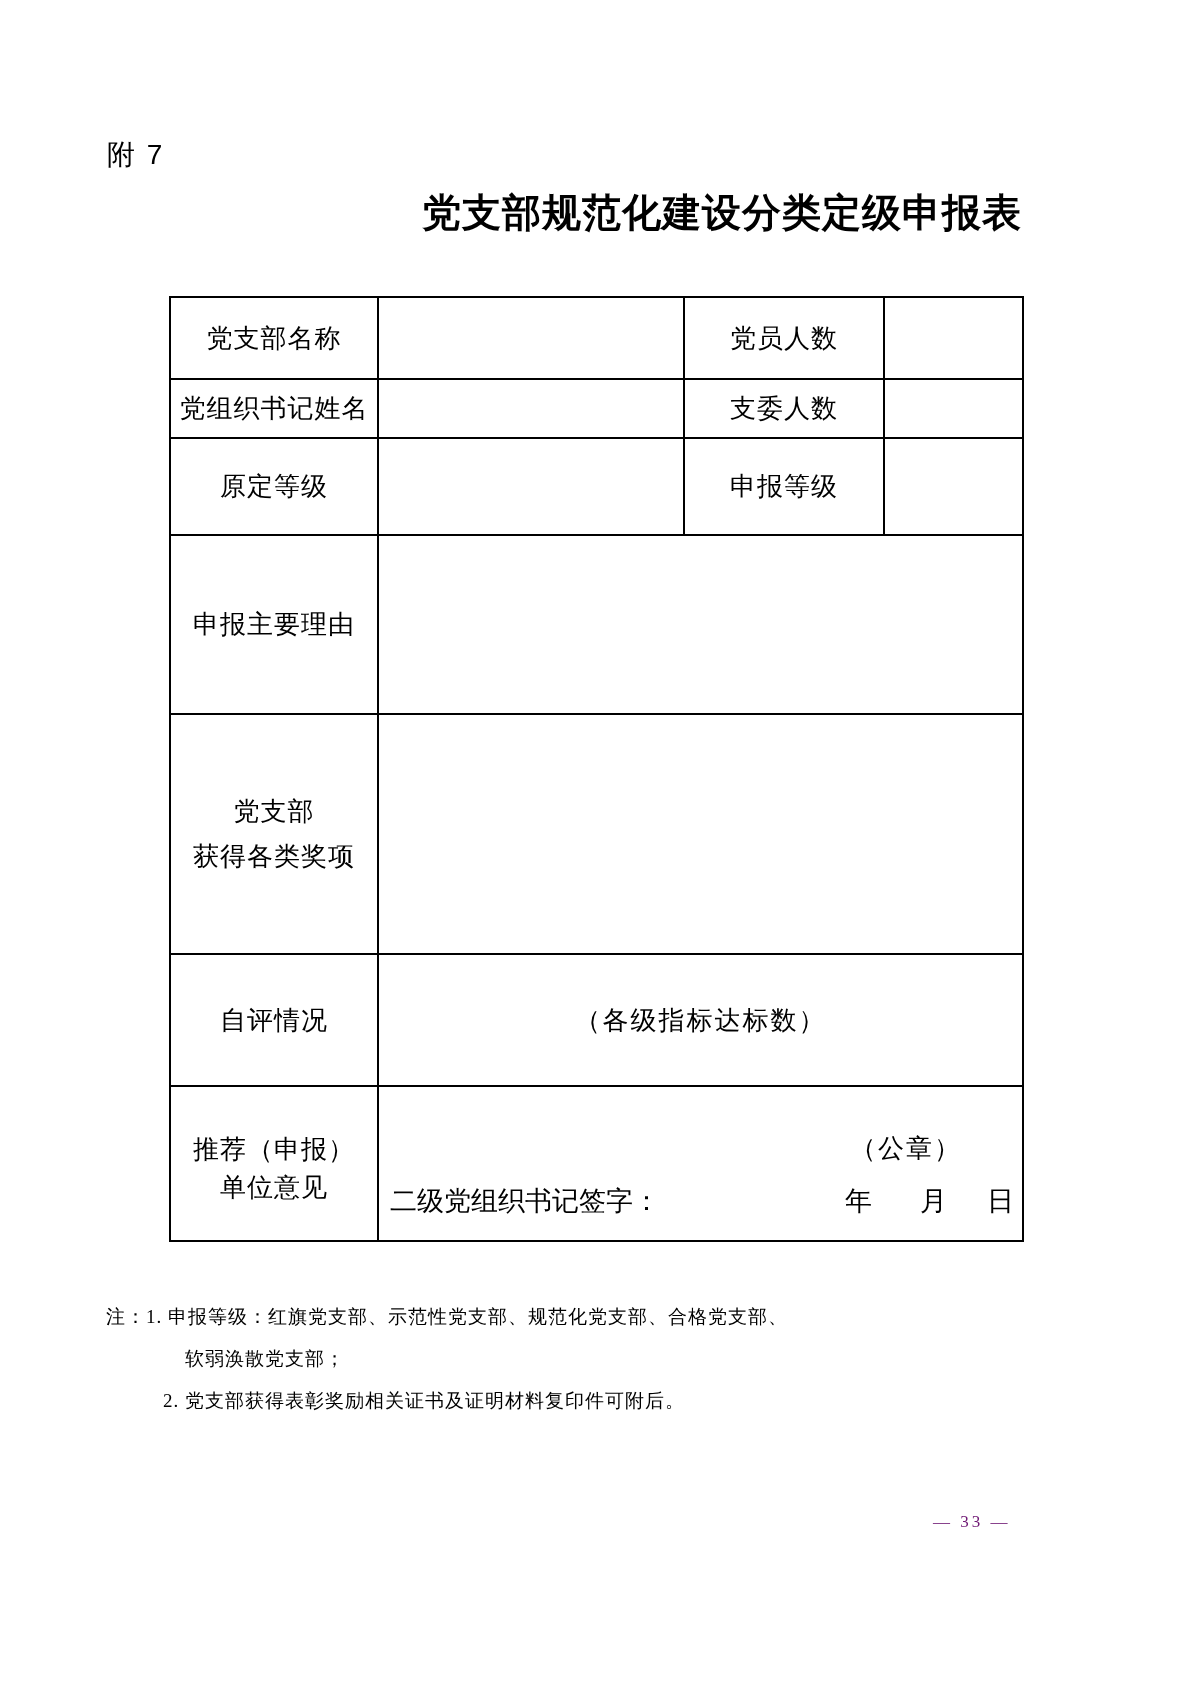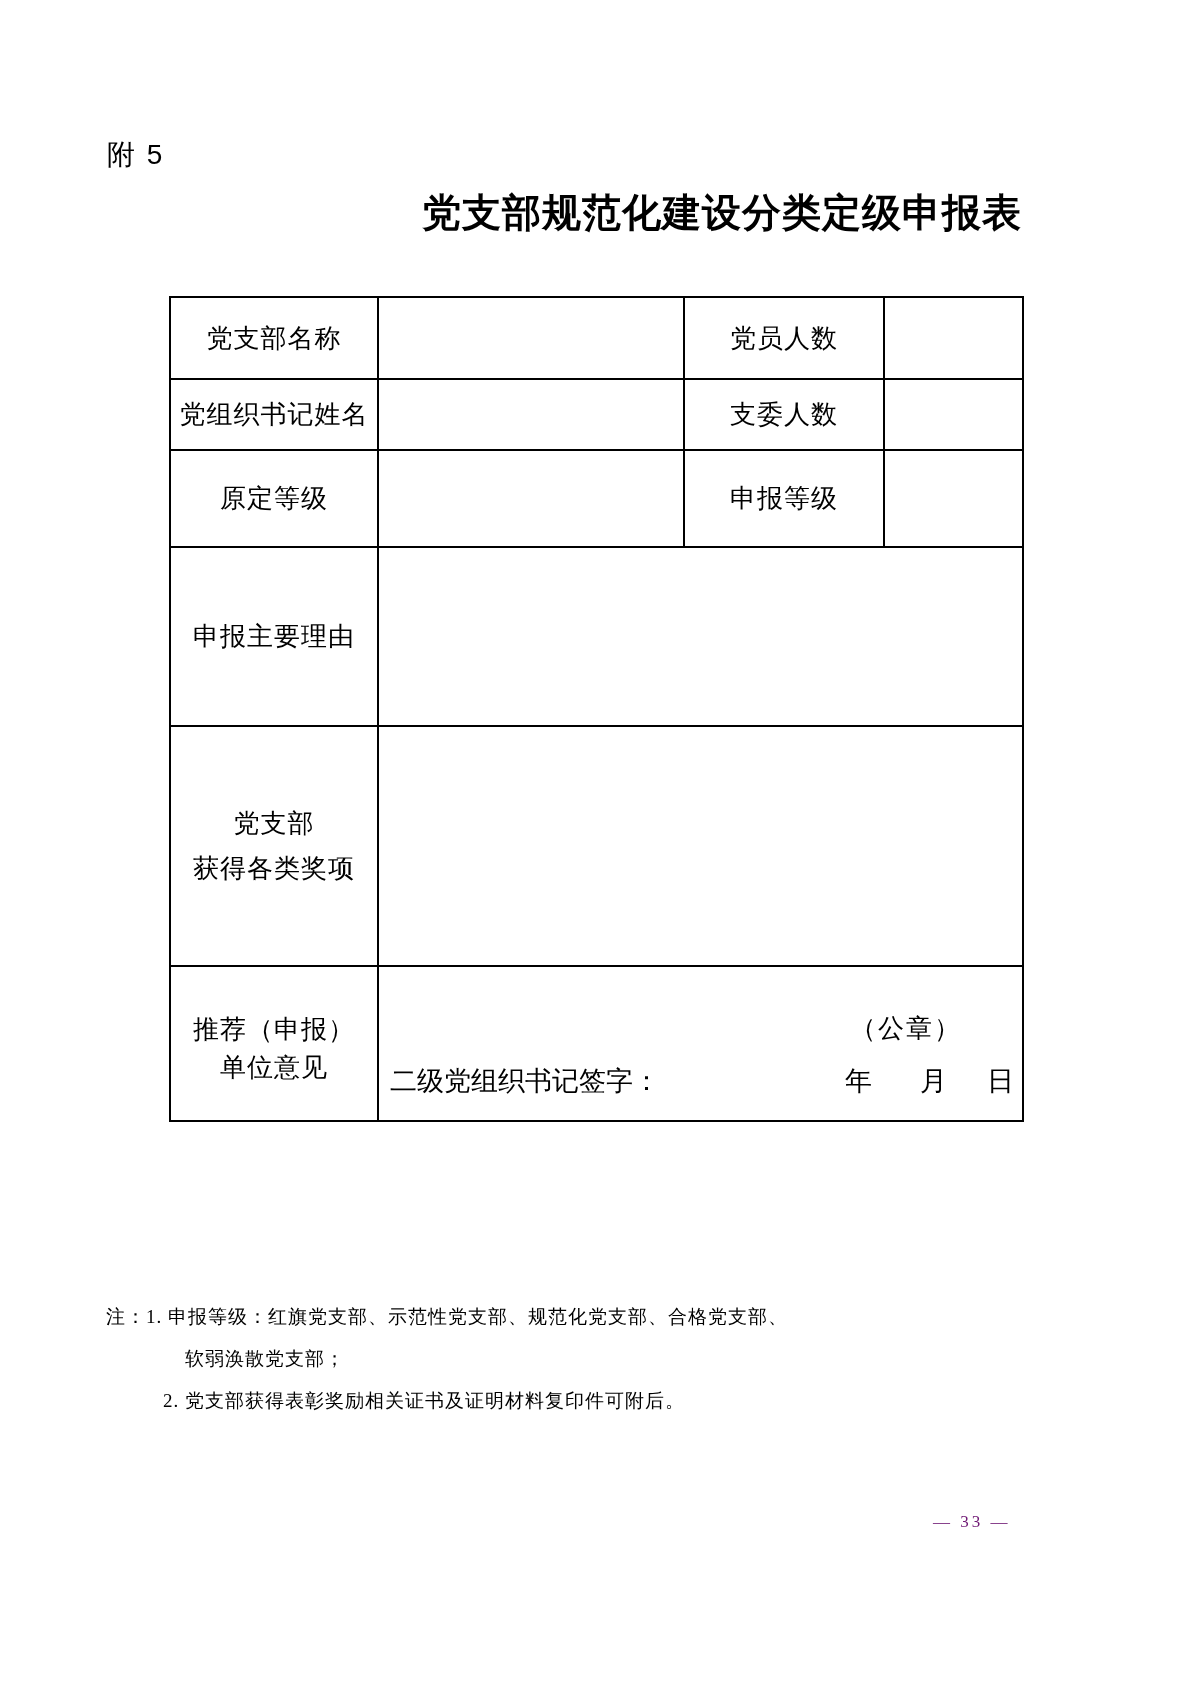--- a/index.html
+++ b/index.html
@@ -96,39 +96,39 @@
     left: 933px;
     top: 1512px;
     font-size: 17px;
     letter-spacing: 3px;
     color: #701a75;
   }
 </style>
 </head>
 <body>
 
-<div class="attachment-label">附 5</div>
+<div class="attachment-label">附 7</div>
 
 <div class="doc-title">党支部规范化建设分类定级申报表</div>
 
 <table class="form">
   <colgroup>
     <col style="width:208px">
     <col style="width:306px">
     <col style="width:200px">
     <col style="width:139px">
   </colgroup>
   <tbody>
       <tr style="height:82px">
     <td class="lbl">党支部名称</td>
     <td class="blank"></td>
     <td class="lbl">党员人数</td>
     <td class="blank"></td>
   </tr>
-  <tr style="height:71px">
+  <tr style="height:59px">
     <td class="lbl">党组织书记姓名</td>
     <td class="blank"></td>
     <td class="lbl">支委人数</td>
     <td class="blank"></td>
   </tr>
   <tr style="height:97px">
     <td class="lbl">原定等级</td>
     <td class="blank"></td>
     <td class="lbl">申报等级</td>
     <td class="blank"></td>
@@ -138,20 +138,26 @@
     <td class="blank" colspan="3"></td>
   </tr>
   <tr style="height:240px">
     <td class="lbl">
       <div class="two-line">
         <div>党支部</div>
         <div>获得各类奖项</div>
       </div>
     </td>
     <td class="blank" colspan="3"></td>
+  </tr>
+  <tr style="height:132px">
+    <td class="lbl">自评情况</td>
+    <td class="hint-cell" colspan="3">
+      <span>（各级指标达标数）</span>
+    </td>
   </tr>
   <tr style="height:155px">
     <td class="lbl">
       <div class="two-line tight">
         <div>推荐（申报）</div>
         <div>单位意见</div>
       </div>
     </td>
     <td class="opinion-cell" colspan="3">
       <div class="seal">（公章）</div>

